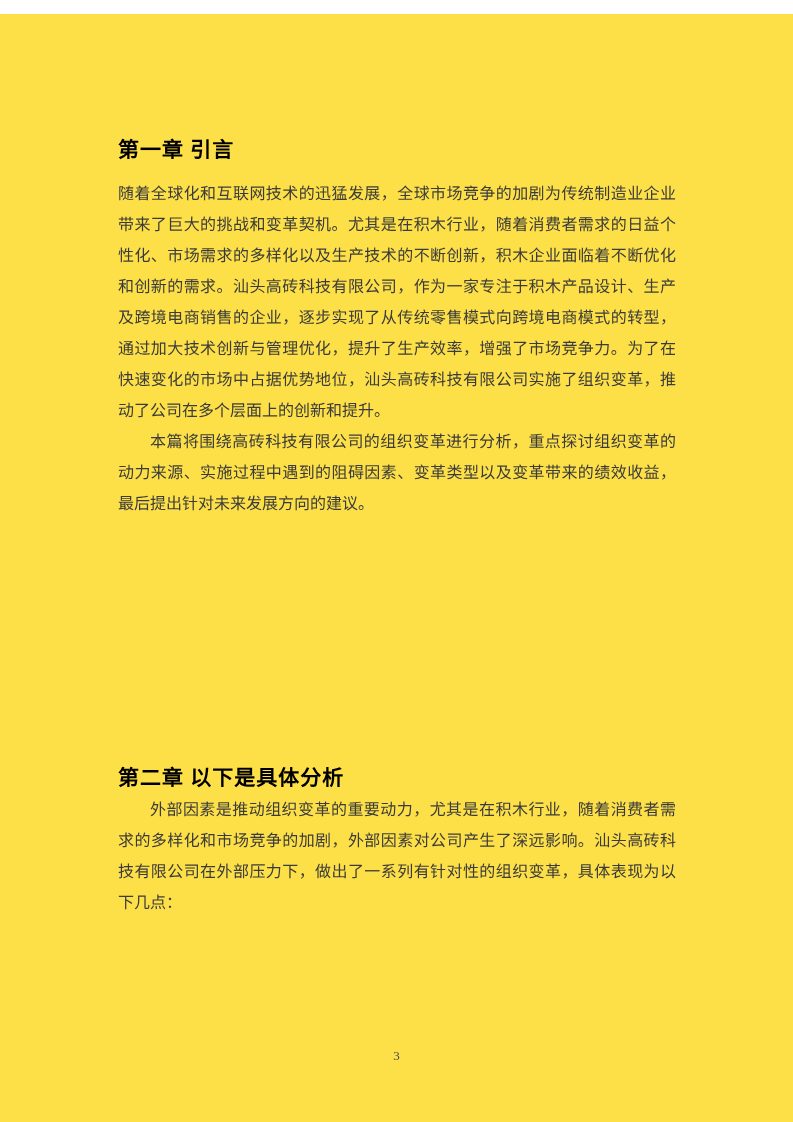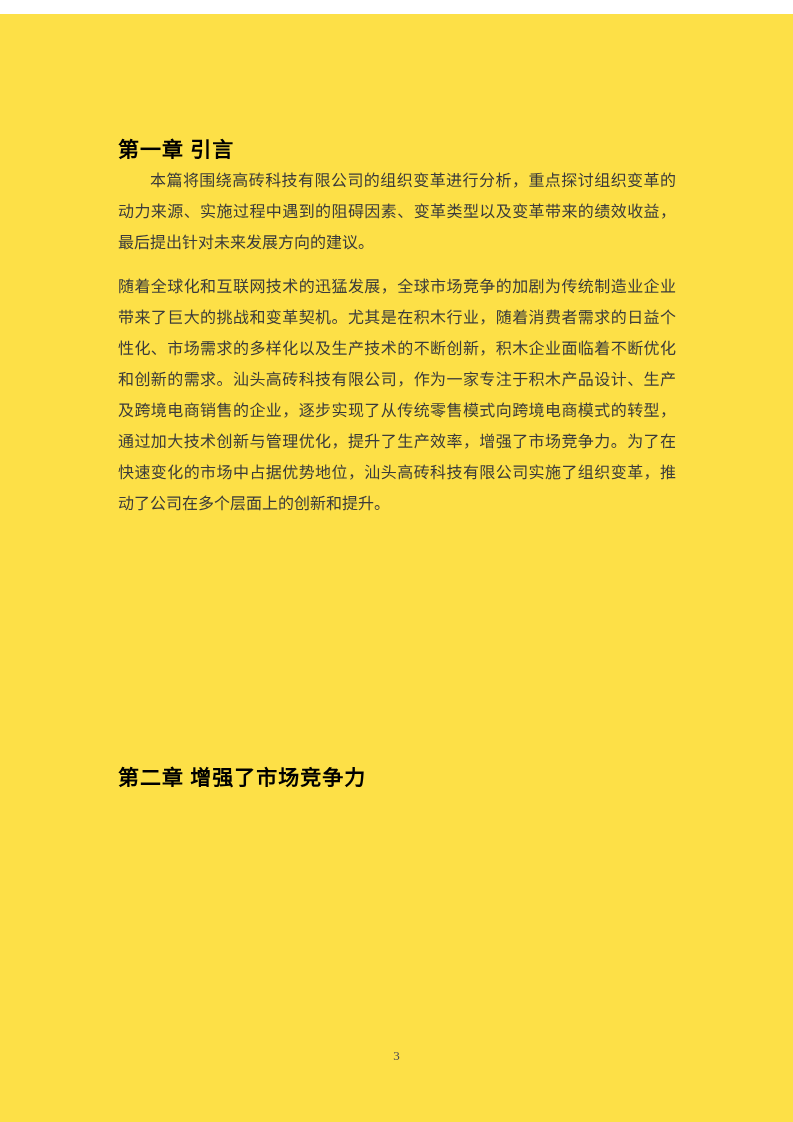--- a/index.html
+++ b/index.html
@@ -56,25 +56,26 @@
   }
 </style>
 </head>
 <body>
 
 <div class="page">
   <div class="content">
 
     <h1 class="chapter-heading chapter-1">第一章 引言</h1>
 
+    <p class="body-para first-para">随着全球化和互联网技术的迅猛发展，全球市场竞争的加剧为传统制造业企业带来了巨大的挑战和变革契机。尤其是在积木行业，随着消费者需求的日益个性化、市场需求的多样化以及生产技术的不断创新，积木企业面临着不断优化和创新的需求。汕头高砖科技有限公司，作为一家专注于积木产品设计、生产及跨境电商销售的企业，逐步实现了从传统零售模式向跨境电商模式的转型，通过加大技术创新与管理优化，提升了生产效率，增强了市场竞争力。为了在快速变化的市场中占据优势地位，汕头高砖科技有限公司实施了组织变革，推动了公司在多个层面上的创新和提升。</p>
+
     <p class="body-para indent">本篇将围绕高砖科技有限公司的组织变革进行分析，重点探讨组织变革的动力来源、实施过程中遇到的阻碍因素、变革类型以及变革带来的绩效收益，最后提出针对未来发展方向的建议。</p>
 
-    <p class="body-para first-para">随着全球化和互联网技术的迅猛发展，全球市场竞争的加剧为传统制造业企业带来了巨大的挑战和变革契机。尤其是在积木行业，随着消费者需求的日益个性化、市场需求的多样化以及生产技术的不断创新，积木企业面临着不断优化和创新的需求。汕头高砖科技有限公司，作为一家专注于积木产品设计、生产及跨境电商销售的企业，逐步实现了从传统零售模式向跨境电商模式的转型，通过加大技术创新与管理优化，提升了生产效率，增强了市场竞争力。为了在快速变化的市场中占据优势地位，汕头高砖科技有限公司实施了组织变革，推动了公司在多个层面上的创新和提升。</p>
-
-    <h1 class="chapter-heading chapter-2">第二章 增强了市场竞争力</h1>
+    <h1 class="chapter-heading chapter-2">第二章 以下是具体分析</h1>
 
 
 
+    <p class="body-para indent">外部因素是推动组织变革的重要动力，尤其是在积木行业，随着消费者需求的多样化和市场竞争的加剧，外部因素对公司产生了深远影响。汕头高砖科技有限公司在外部压力下，做出了一系列有针对性的组织变革，具体表现为以下几点：</p>
 
   </div>
 
   <div class="page-number">3</div>
 </div>
 
 </body></html>

